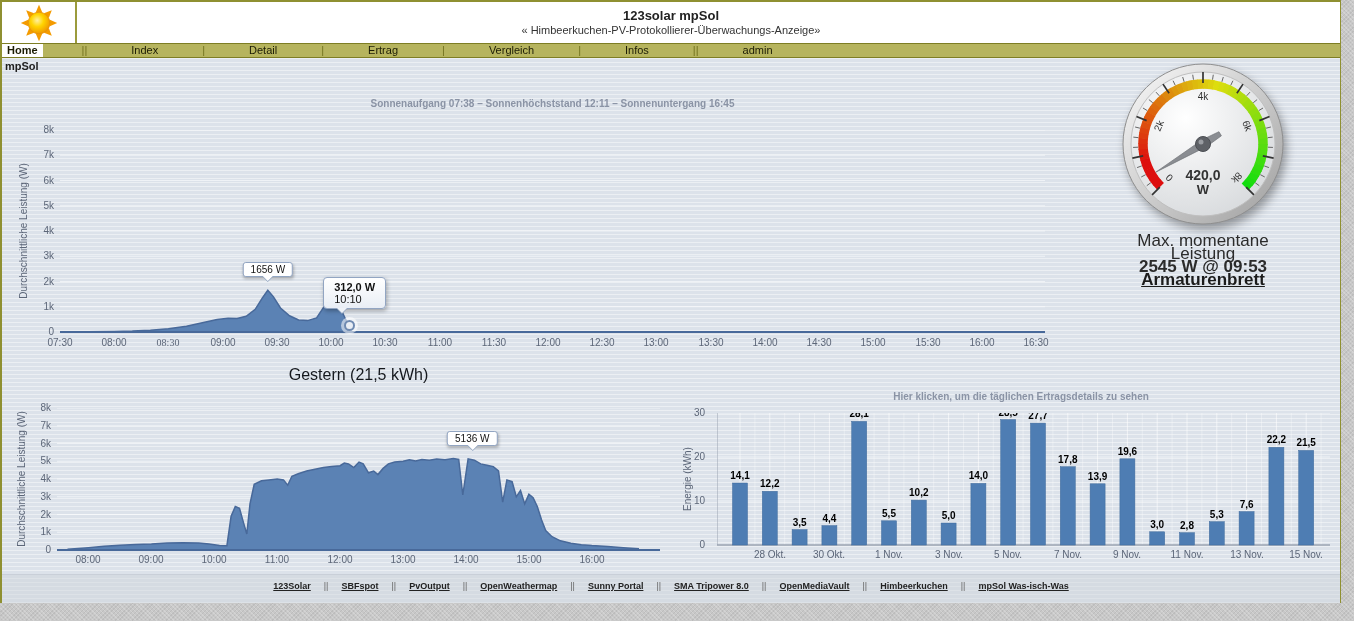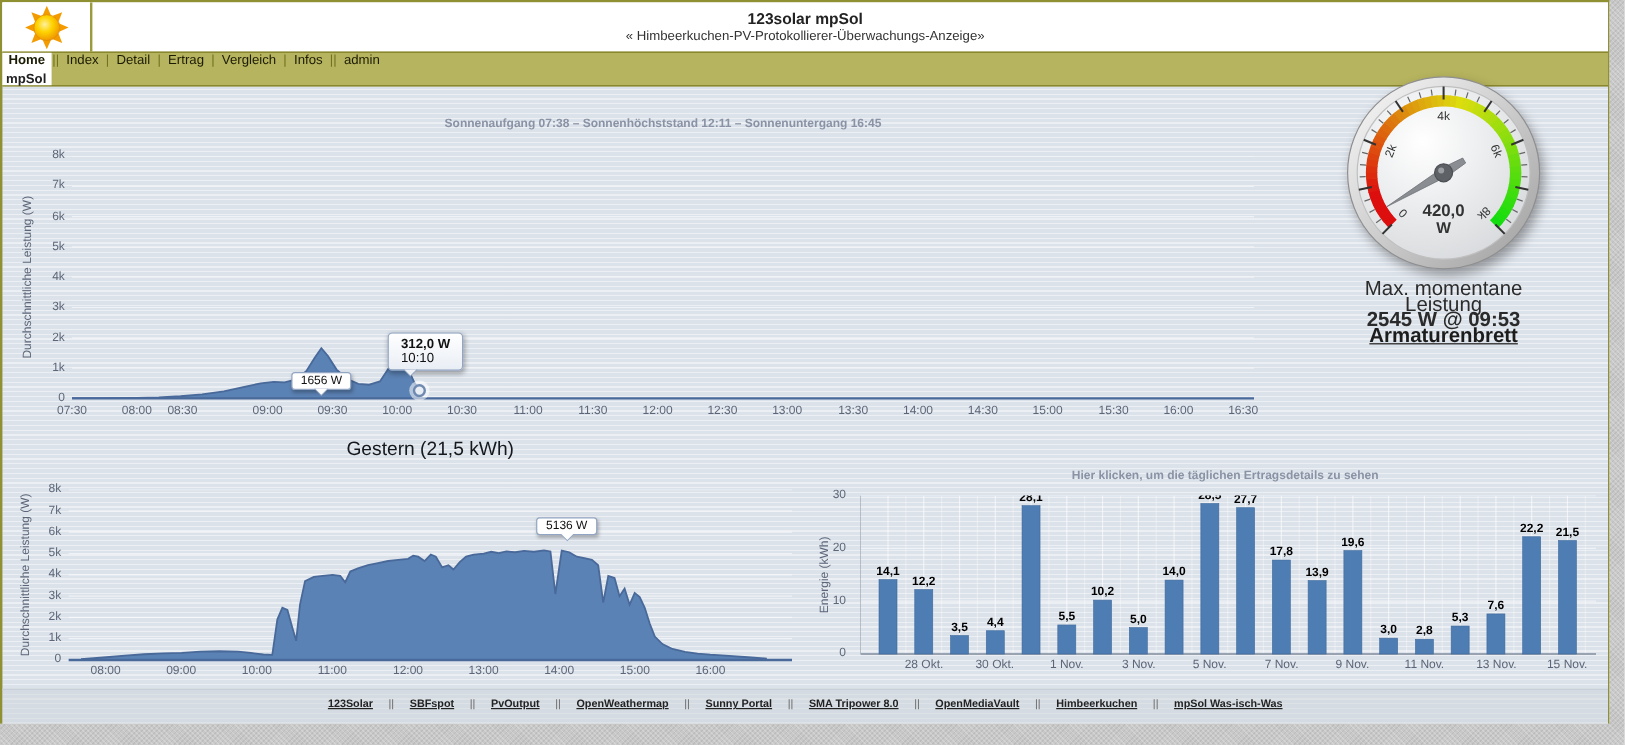--- a/index.html
+++ b/index.html
@@ -9,22 +9,22 @@
     background-image:repeating-linear-gradient(45deg,rgba(255,255,255,.20) 0 1px,transparent 1px 3px),
                      repeating-linear-gradient(-45deg,rgba(0,0,0,.06) 0 1px,transparent 1px 3px);}
   .app-bg{position:absolute;left:0;top:0;width:1341px;height:603px;box-sizing:border-box;
     border-top:2px solid #8f9031;border-left:2px solid #8f9031;border-right:1px solid #8f9031;
     background-color:#dce2ea;
     background-image:repeating-linear-gradient(to bottom,rgba(255,255,255,.45) 0 1px,transparent 1px 4px);}
   .header-bg{position:absolute;left:2px;top:2px;width:1338px;height:41px;background:#ffffff;}
   .logo-box{position:absolute;left:2px;top:2px;width:75px;height:41px;background:#fff;border-right:2px solid #9b9b3c;box-sizing:border-box;display:flex;align-items:center;justify-content:center;}
   .page-title{position:absolute;left:2px;top:8px;width:1338px;text-align:center;font-size:13px;font-weight:bold;color:#222;}
   .page-subtitle{position:absolute;left:2px;top:24px;width:1338px;text-align:center;font-size:11px;color:#333;}
-  .navbar{position:absolute;left:2px;top:43px;width:1338px;height:29px;box-sizing:border-box;background:#b6b45e;
-    border-top:1px solid #7e7e24;border-bottom:1px solid #7e7e24;display:flex;align-items:stretch;font-size:11px;line-height:13px;color:#1c1c05;}
+  .navbar{position:absolute;left:2px;top:43px;width:1338px;height:15px;box-sizing:border-box;background:#b6b45e;
+    border-top:1px solid #7e7e24;border-bottom:1px solid #7e7e24;display:flex;align-items:stretch;font-size:11px;line-height:13px;color:#1c1c05;gap:38px;}
   .nav-item{padding:0 5px;cursor:pointer;}
   .nav-item.active{background:#fff;font-weight:bold;}
   .nav-sep{padding:0 1px;color:#72721f;}
   .breadcrumb{position:absolute;left:5px;top:60px;font-size:11px;font-weight:bold;color:#222;}
   .chart-title{position:absolute;text-align:center;font-size:16px;color:#15181d;}
   .chart-sub{position:absolute;text-align:center;font-size:10px;font-weight:bold;color:#8a93a5;}
   .tick{position:absolute;font-size:10px;color:#5c6678;}
   .ytick{text-align:right;}
   .xtick{text-align:center;}
   .axis-label{position:absolute;text-align:center;font-size:10px;color:#5c6678;transform:rotate(-90deg);}
@@ -242,39 +242,39 @@
     <div class="tick ytick" style="left:24px;top:301px;width:30px;">1k</div>
     <div class="tick ytick" style="left:24px;top:276px;width:30px;">2k</div>
     <div class="tick ytick" style="left:24px;top:250px;width:30px;">3k</div>
     <div class="tick ytick" style="left:24px;top:225px;width:30px;">4k</div>
     <div class="tick ytick" style="left:24px;top:200px;width:30px;">5k</div>
     <div class="tick ytick" style="left:24px;top:175px;width:30px;">6k</div>
     <div class="tick ytick" style="left:24px;top:149px;width:30px;">7k</div>
     <div class="tick ytick" style="left:24px;top:124px;width:30px;">8k</div>
     <div class="tick xtick" style="left:38px;top:337px;width:44px;">07:30</div>
     <div class="tick xtick" style="left:92px;top:337px;width:44px;">08:00</div>
-    <div class="tick xtick" style="left:130px;top:337px;width:44px;">08:30</div>
+    <div class="tick xtick" style="left:146px;top:337px;width:44px;font-family:Liberation Serif, serif;">08:30</div>
     <div class="tick xtick" style="left:201px;top:337px;width:44px;">09:00</div>
     <div class="tick xtick" style="left:255px;top:337px;width:44px;">09:30</div>
     <div class="tick xtick" style="left:309px;top:337px;width:44px;">10:00</div>
     <div class="tick xtick" style="left:363px;top:337px;width:44px;">10:30</div>
     <div class="tick xtick" style="left:418px;top:337px;width:44px;">11:00</div>
     <div class="tick xtick" style="left:472px;top:337px;width:44px;">11:30</div>
     <div class="tick xtick" style="left:526px;top:337px;width:44px;">12:00</div>
     <div class="tick xtick" style="left:580px;top:337px;width:44px;">12:30</div>
     <div class="tick xtick" style="left:634px;top:337px;width:44px;">13:00</div>
     <div class="tick xtick" style="left:689px;top:337px;width:44px;">13:30</div>
     <div class="tick xtick" style="left:743px;top:337px;width:44px;">14:00</div>
     <div class="tick xtick" style="left:797px;top:337px;width:44px;">14:30</div>
     <div class="tick xtick" style="left:851px;top:337px;width:44px;">15:00</div>
     <div class="tick xtick" style="left:906px;top:337px;width:44px;">15:30</div>
     <div class="tick xtick" style="left:960px;top:337px;width:44px;">16:00</div>
     <div class="tick xtick" style="left:1014px;top:337px;width:44px;">16:30</div>
     <div class="axis-label" style="left:-86px;top:225px;width:220px;height:12px;">Durchschnittliche Leistung (W)</div>
-    <div class="tt" style="left:267.8440366972477px;top:262.186px;margin-top:48px;">1656 W</div>
+    <div class="tt" style="left:267.8440366972477px;top:262.186px;">1656 W</div>
     <div class="dot" style="left:343.6743119266055px;top:320.122px;"></div>
     <div class="tt2" style="left:323.1743119266055px;top:277.122px;">
       <div class="v">312,0 W</div>
       <div>10:10</div>
     </div>
     <svg width="603" height="144" viewBox="0 0 603 144" style="position:absolute;left:57px;top:408px;">
       <line x1="0" y1="124.25" x2="603" y2="124.25" stroke="rgba(255,255,255,0.55)" stroke-width="1"></line>
       <line x1="0" y1="106.5" x2="603" y2="106.5" stroke="rgba(255,255,255,0.55)" stroke-width="1"></line>
       <line x1="0" y1="88.75" x2="603" y2="88.75" stroke="rgba(255,255,255,0.55)" stroke-width="1"></line>
       <line x1="0" y1="71" x2="603" y2="71" stroke="rgba(255,255,255,0.55)" stroke-width="1"></line>

